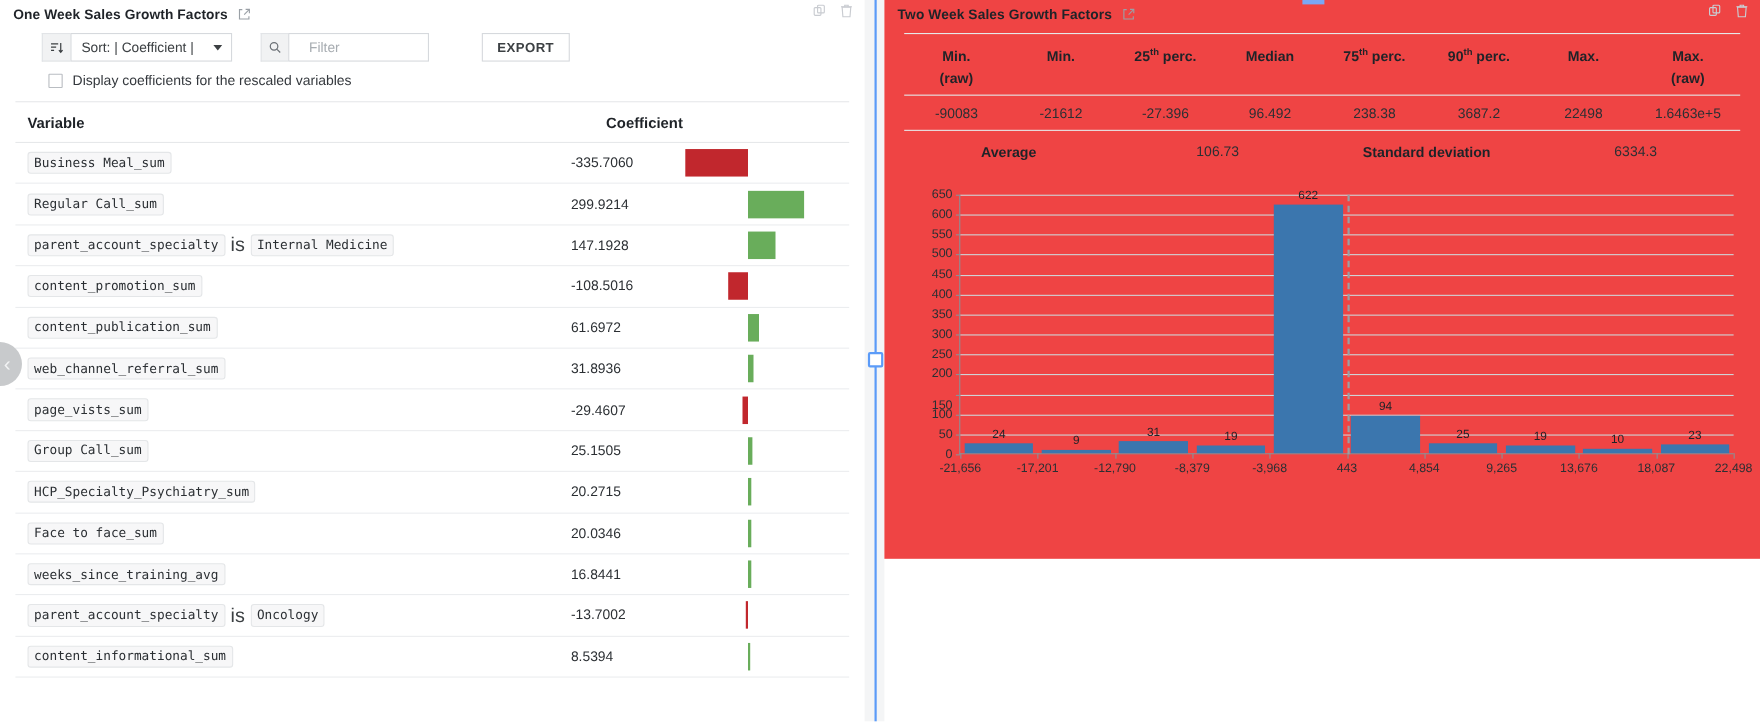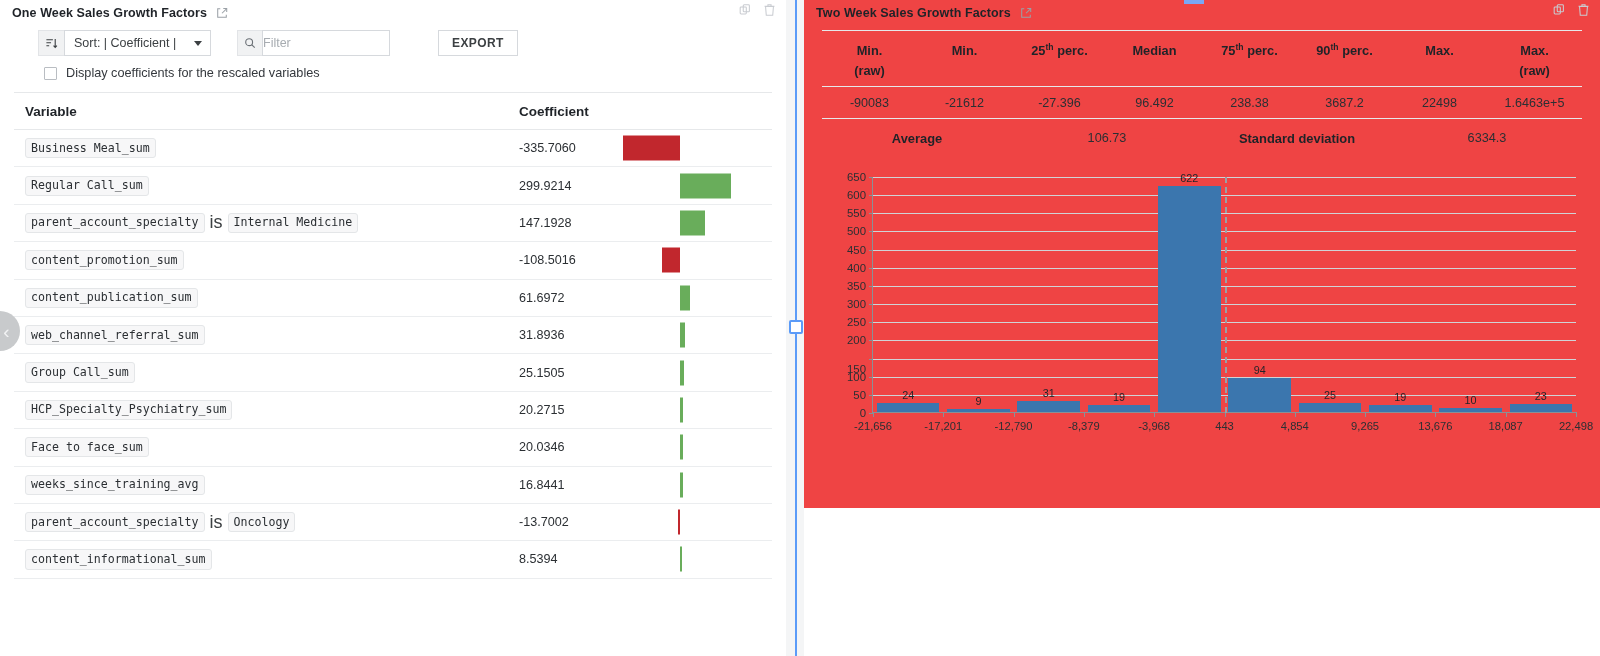--- a/index.html
+++ b/index.html
@@ -52,21 +52,21 @@
 
   .filter-group { display: flex; align-items: center; height: 26px; margin-left: 26px; }
   .filter-icon-box {
     width: 25px; height: 26px; background: #f1f2f3;
     display: flex; align-items: center; justify-content: center;
     border: 1px solid #e2e4e7; border-right: none; color: #6b7076;
   }
   .filter-input {
     height: 26px; width: 128px;
     border: 1px solid #d6d9dd; background: #fff;
-    font-size: 12.5px; color: #3c4043; padding: 0 0;
+    font-size: 12.5px; color: #3c4043; padding: 0 18px;
     font-family: "Liberation Sans", sans-serif; outline: none;
   }
   .filter-input::placeholder { color: #a7acb1; }
 
   .export-btn {
     margin-left: 48px; height: 26px; padding: 0 13px;
     border: 1px solid #d6d9dd; background: #fff;
     font-size: 12px; font-weight: bold; color: #3c4043;
     letter-spacing: .4px; cursor: pointer;
     font-family: "Liberation Sans", sans-serif;
@@ -80,21 +80,21 @@
   .cbox-label { font-size: 12.7px; color: #34383d; }
 
   .table-divider { margin: 12px 14px 0 14px; border-top: 1px solid #e6e8ea; }
 
   .tbl { width: 100%; }
   .tbl-header {
     display: flex; align-items: center;
     height: 37px; margin: 0 14px; border-bottom: 1px solid #e6e8ea;
   }
   .th-var { width: 505px; font-size: 13.5px; font-weight: bold; color: #1f2328; padding-left: 11px; }
-  .th-coef { font-size: 13.5px; font-weight: bold; color: #1f2328; }
+  .th-coef { font-size: 13.5px; font-weight: bold; color: #1f2328; margin-left: 32px; }
 
   .row {
     display: flex; align-items: center;
     height: 37.4px; margin: 0 14px; border-bottom: 1px solid #ebedef;
     position: relative;
   }
   .cell-var { width: 505px; padding-left: 11px; display: flex; align-items: center; gap: 5px; }
   .chip {
     display: inline-block;
     font-family: "DejaVu Sans Mono", monospace;
@@ -305,20 +305,29 @@
               <div class="bar pos" style="width: 10.4757px; left: 14px;"></div>
             </div>
           </div>
           <div class="row">
             <div class="cell-var">
               <span class="chip">web_channel_referral_sum</span>
             </div>
             <div class="cell-coef">31.8936</div>
             <div class="barzone">
               <div class="bar pos" style="width: 5.41526px; left: 14px;"></div>
+            </div>
+          </div>
+          <div class="row">
+            <div class="cell-var">
+              <span class="chip">page_vists_sum</span>
+            </div>
+            <div class="cell-coef">-29.4607</div>
+            <div class="barzone">
+              <div class="bar neg" style="width: 5.00217px; right: calc(100% - 14px);"></div>
             </div>
           </div>
           <div class="row">
             <div class="cell-var">
               <span class="chip">Group Call_sum</span>
             </div>
             <div class="cell-coef">25.1505</div>
             <div class="barzone">
               <div class="bar pos" style="width: 4.27034px; left: 14px;"></div>
             </div>

